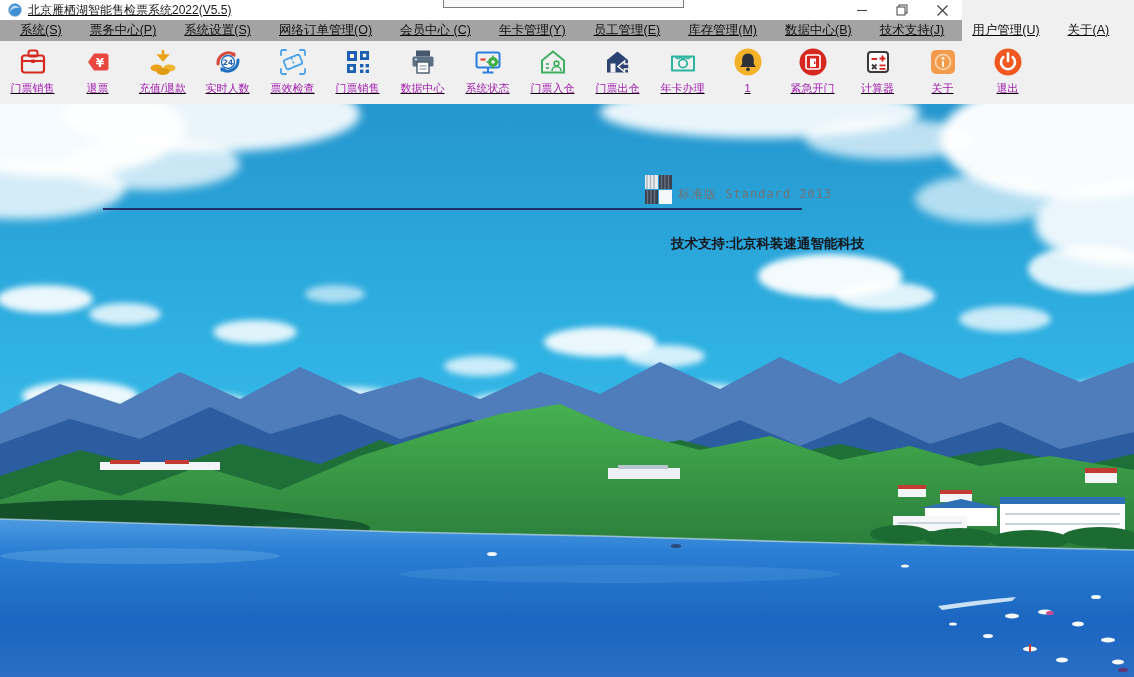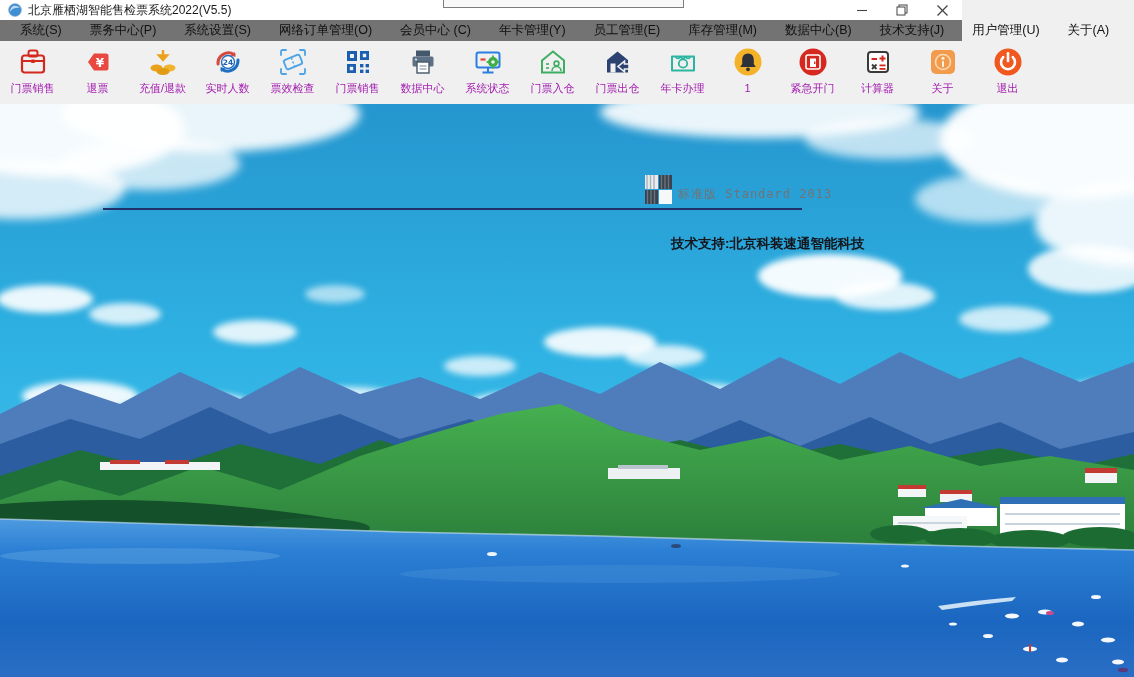--- a/index.html
+++ b/index.html
@@ -1,29 +1,29 @@
 <!DOCTYPE html>
 <html><head>
 <meta charset="utf-8">
 <style>
   html,body{margin:0;padding:0;width:1134px;height:677px;overflow:hidden;
     font-family:"Liberation Sans","DejaVu Sans",sans-serif;background:#f0f0f0;}
-  #app{position:relative;width:962px;height:677px;}
+  #app{position:relative;width:962px;height:677px;text-decoration:underline;}
 
   
   .titlebar{position:relative;height:20px;background:#ffffff;display:flex;align-items:center;z-index:4;}
   .app-icon{width:14px;height:14px;margin:0 6px 0 8px;flex:0 0 auto;}
   .window-title{font-size:12px;color:#1a1a1a;white-space:nowrap;}
   .cutoff-box{position:absolute;left:443px;top:-2px;width:241px;height:10px;background:#f8f8f8;
     border:1px solid #7d7d7d;box-sizing:border-box;z-index:6;}
   .win-controls{position:absolute;right:0;top:0;height:20px;display:flex;}
   .win-btn{width:40px;height:20px;display:flex;align-items:center;justify-content:center;cursor:default;}
 
   
-  .menubar{height:21px;background:#737373;display:flex;align-items:center;padding-left:6px;}
+  .menubar{height:21px;background:#a3a3a3;display:flex;align-items:center;padding-left:6px;}
   .menu-item{font-size:12.5px;color:#111;padding:0 14px;white-space:nowrap;}
 
   
   .toolbar{height:61px;background:#f0f0f0;display:flex;align-items:flex-start;
     padding:5px 0 0 2px;gap:4px;border-bottom:1px solid #8e8e8e;box-sizing:content-box;}
   .tool{width:61px;display:flex;flex-direction:column;align-items:center;gap:4px;flex:0 0 auto;}
   .tool .glyph{width:32px;height:32px;display:flex;align-items:center;justify-content:center;}
   .tool .tlabel{font-size:11px;color:#a21caf;white-space:nowrap;line-height:12px;}
 
   

